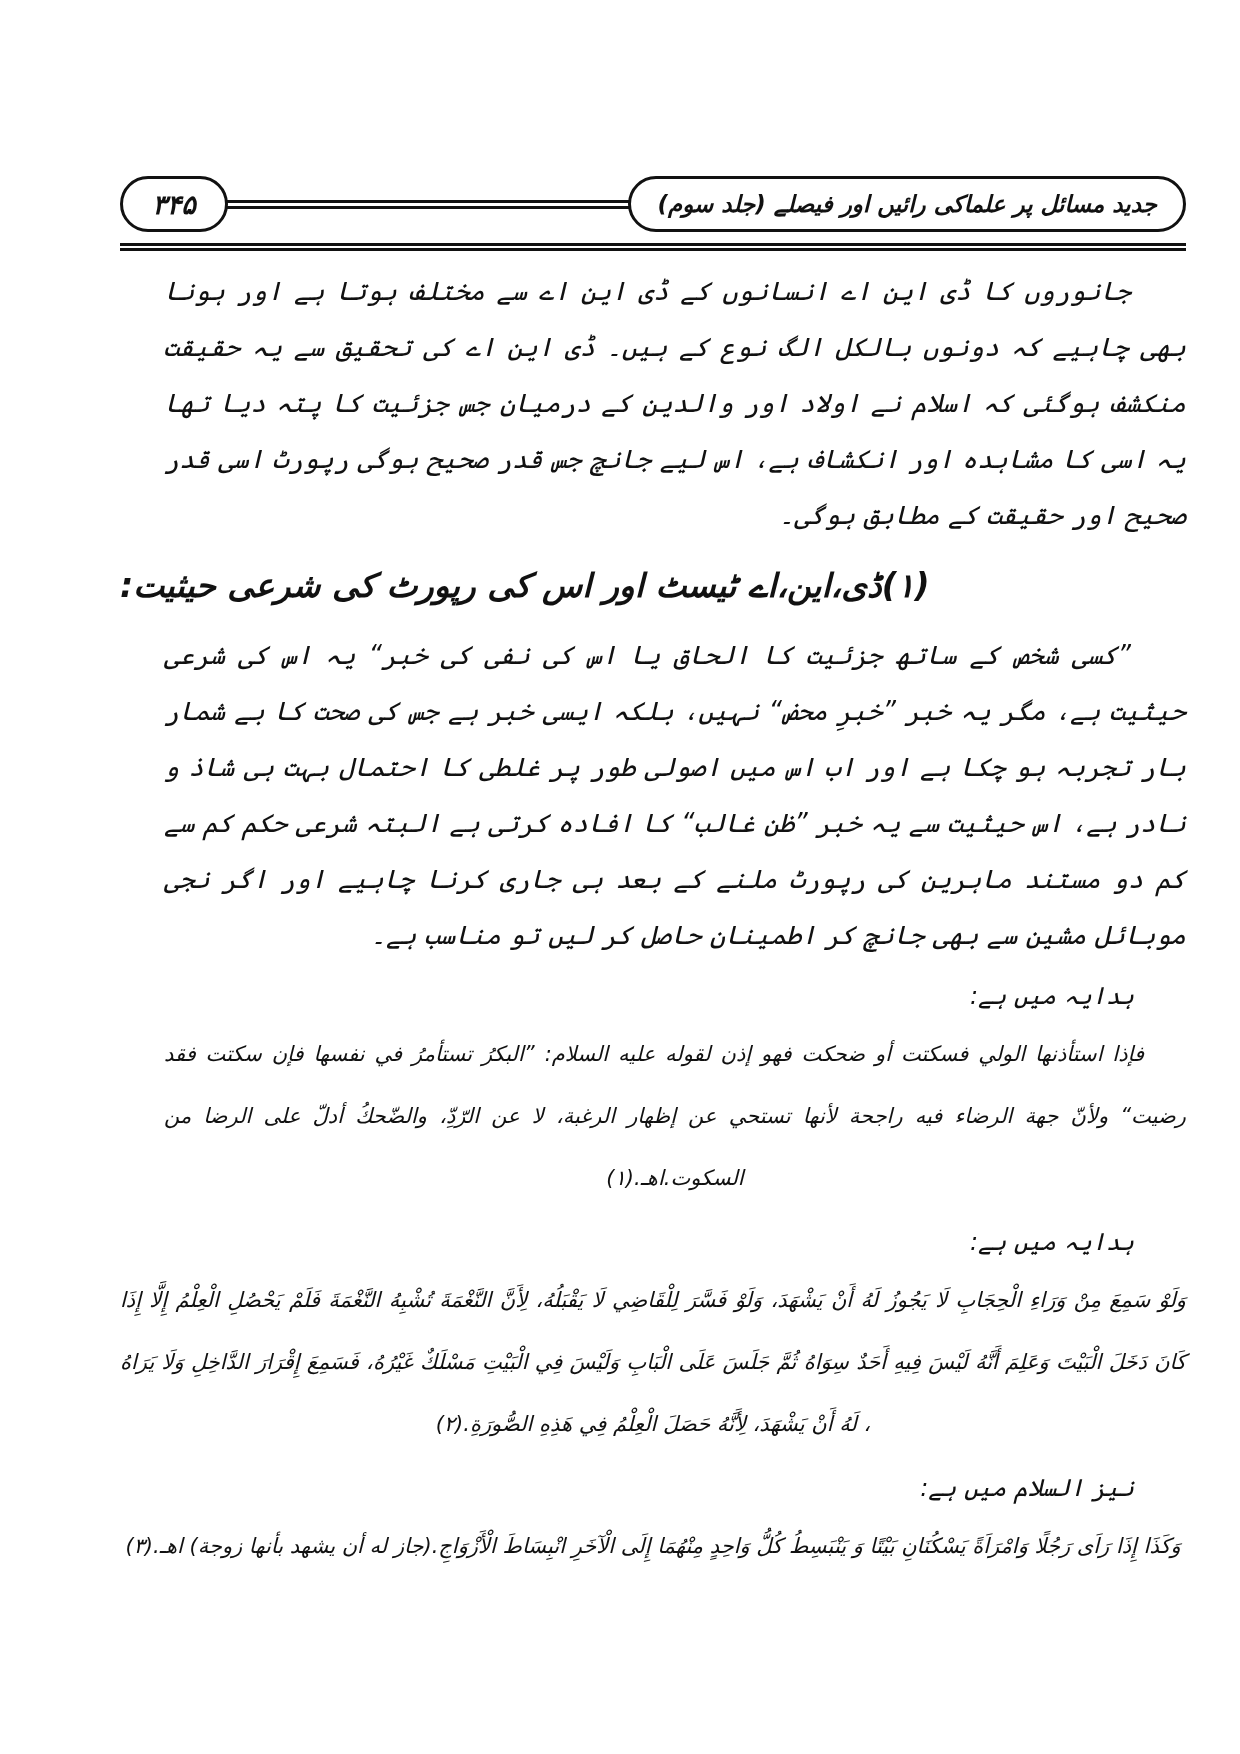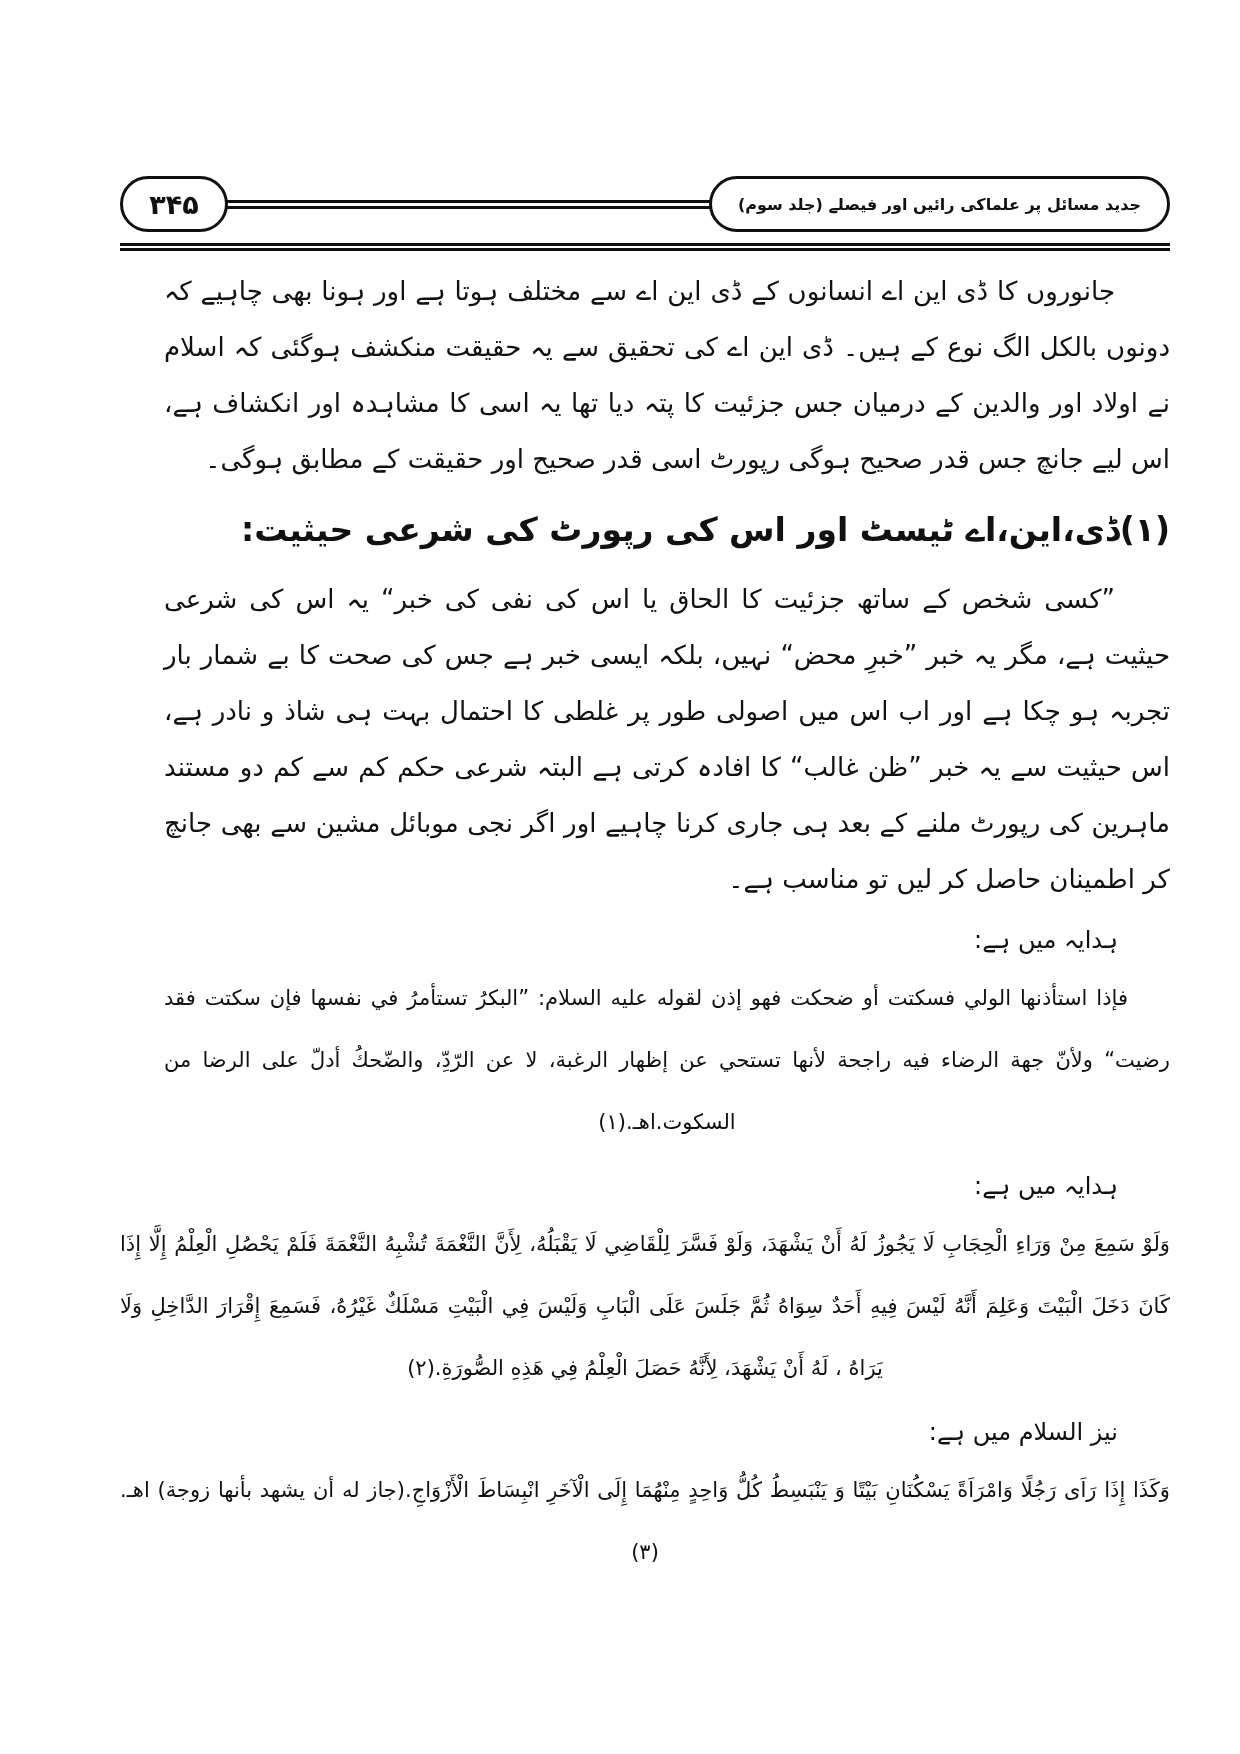--- a/index.html
+++ b/index.html
@@ -4,24 +4,25 @@
 <style>
   * { margin: 0; padding: 0; box-sizing: border-box; }
   html, body { background: #e8e8e8; }
   .page {
     width: 1240px;
     height: 1754px;
     margin: 0 auto;
     background: #ffffff;
     color: #111111;
     position: relative;
-    padding: 172px 70px 0 120px;
+    padding: 172px 54px 0 120px;
     overflow: hidden;
     direction: rtl;
     font-family: "DejaVu Sans", sans-serif;
+    font-style: italic;
   }
 
   
   .header-band {
     direction: ltr;
     display: flex;
     align-items: center;
     height: 64px;
   }
   .pill {
@@ -44,21 +45,21 @@
     flex: 1;
     height: 9px;
     border-top: 3px solid #111;
     border-bottom: 3px solid #111;
     margin: 0 -4px;
     z-index: 0;
   }
   .pill { position: relative; z-index: 1; }
   .header-title-pill {
     height: 56px;
-    font-size: 16px;
+    font-size: 23px;
     font-weight: bold;
     padding: 2px 26px;
     direction: rtl;
     text-align: right;
   }
   .double-rule {
     margin-top: 7px;
     height: 8px;
     border-top: 3px solid #111;
     border-bottom: 3px solid #111;
@@ -69,21 +70,21 @@
     margin-top: 12px;
     font-size: 26px;
     line-height: 56px;
     text-align: justify;
     text-align-last: right;
   }
   .indent-first { text-indent: 55px; margin-left: 44px; }
 
   .section-heading {
     margin-top: 14px;
-    text-align: right;
+    text-align: left;
     font-size: 33px;
     font-weight: bold;
     line-height: 58px;
   }
 
   .emph-bold {
     font-weight: bold;
     font-size: 29px;
   }
 

